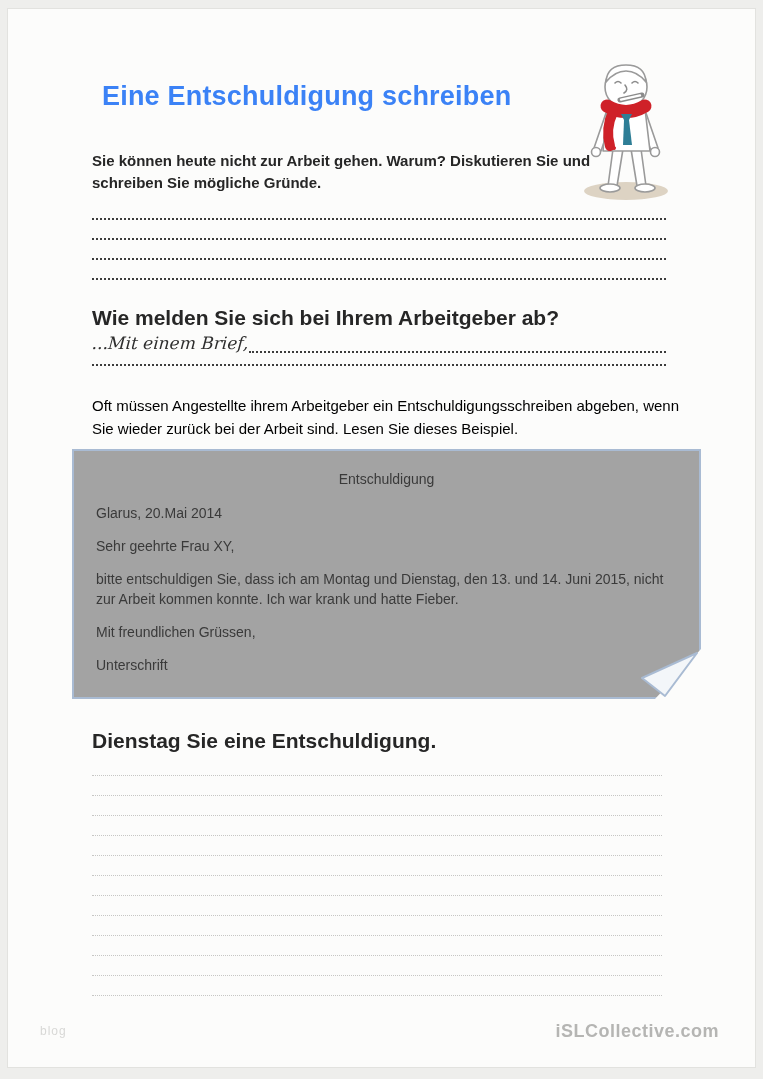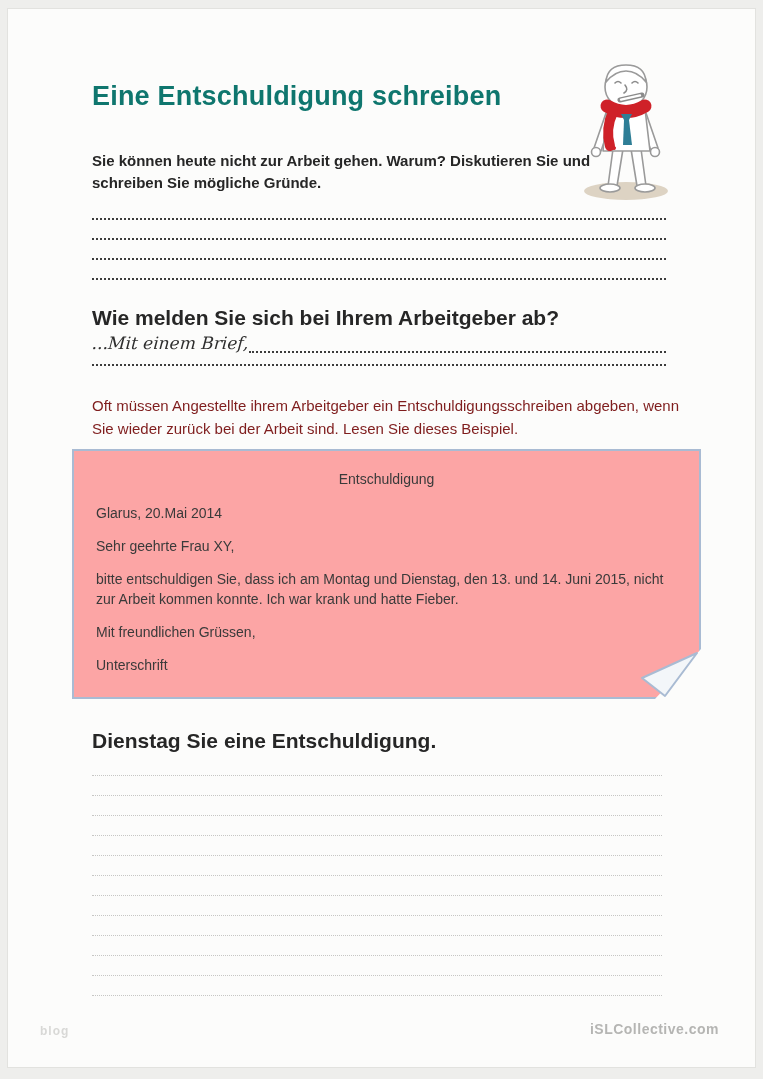--- a/index.html
+++ b/index.html
@@ -52,56 +52,56 @@
     font-size: 17px; color: #2e2e2e;
     white-space: nowrap; line-height: 20px;
     transform: skewX(-4deg);
   }
   .hand-fill { flex: 1; border-bottom: 2px dotted #3c3c3c; height: 100%; }
 
   .single-line { left: 84px; top: 345px; width: 574px; height: 12px; border-bottom: 2px dotted #3c3c3c; }
 
   .para {
     left: 84px; top: 385px; width: 592px;
-    font-size: 15px; line-height: 23px; color: #7f1d1d;
+    font-size: 15px; line-height: 23px; color: #000000;
   }
 
   .letter-box {
     left: 64px; top: 440px; width: 629px; height: 250px;
     border: 2px solid #a9bbd3;
-    background: #fca5a5;
+    background: #a3a3a3;
     font-size: 14px; color: #3a3a3a;
     padding: 18px 22px 0 22px;
     line-height: 20px;
   }
   .letter-heading { text-align: center; margin-bottom: 14px; }
   .letter-p { margin-bottom: 13px; }
   .letter-body { width: 580px; }
   .fold { position: absolute; right: -2px; bottom: -2px; }
 
   .lines-2 { left: 84px; top: 747px; width: 570px; }
   .lines-2 .answer-line { height: 20px; border-bottom: 1px dotted #c6c6c4; }
 
   .footer-left {
     left: 32px; top: 1015px;
-    font-size: 12px; color: #d8d8d6; font-weight: bold;
+    font-size: 12px; color: #d8d8d6; font-weight: normal;
     letter-spacing: 1px;
   }
   .footer-brand {
     right: 36px; top: 1012px;
-    font-size: 14px; font-weight: bold; color: #b5b5b3;
+    font-size: 18px; font-weight: bold; color: #b5b5b3;
     letter-spacing: 0.5px;
   }
 </style>
 </head>
 <body>
 
 <div class="page">
 
-  <h1 class="abs title" style="color: #0f766e;">Eine Entschuldigung schreiben</h1>
+  <h1 class="abs title" style="color: #3b82f6; margin-left: 10px;">Eine Entschuldigung schreiben</h1>
 
   <div class="abs figure">
     <svg width="124" height="148" viewBox="0 0 124 148">
       <ellipse cx="60" cy="132" rx="42" ry="9" fill="#ddd3c3"></ellipse>
       <g fill="#ffffff" stroke-width="1.6" stroke-linejoin="round" stroke-linecap="round" stroke="#9a9a9a">
 
         <path d="M47,90 L57,90 L51,127 L42,127 Z"></path>
         <path d="M65,90 L75,90 L80,127 L71,127 Z"></path>
         <ellipse cx="44" cy="129" rx="10" ry="4"></ellipse>
         <ellipse cx="79" cy="129" rx="10" ry="4"></ellipse>

